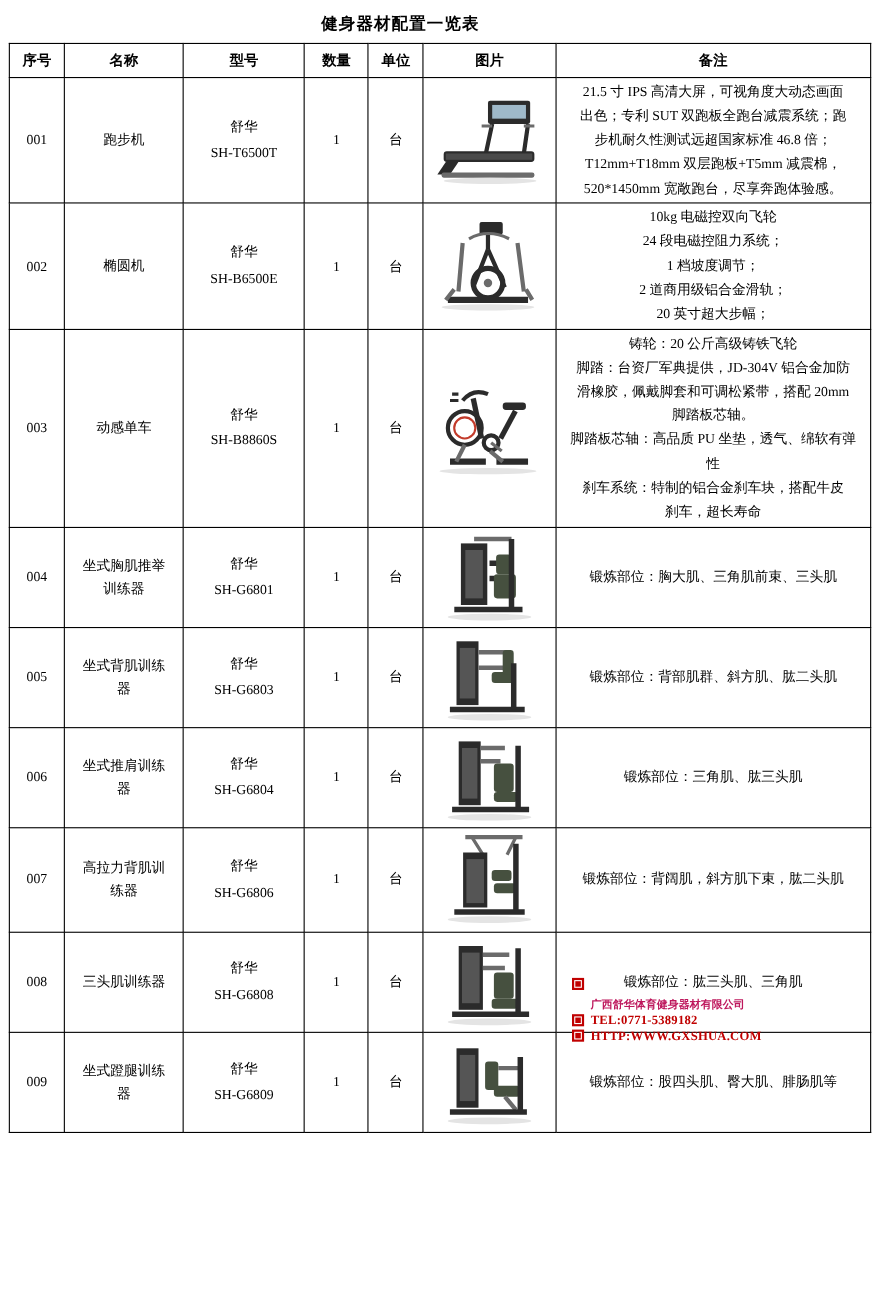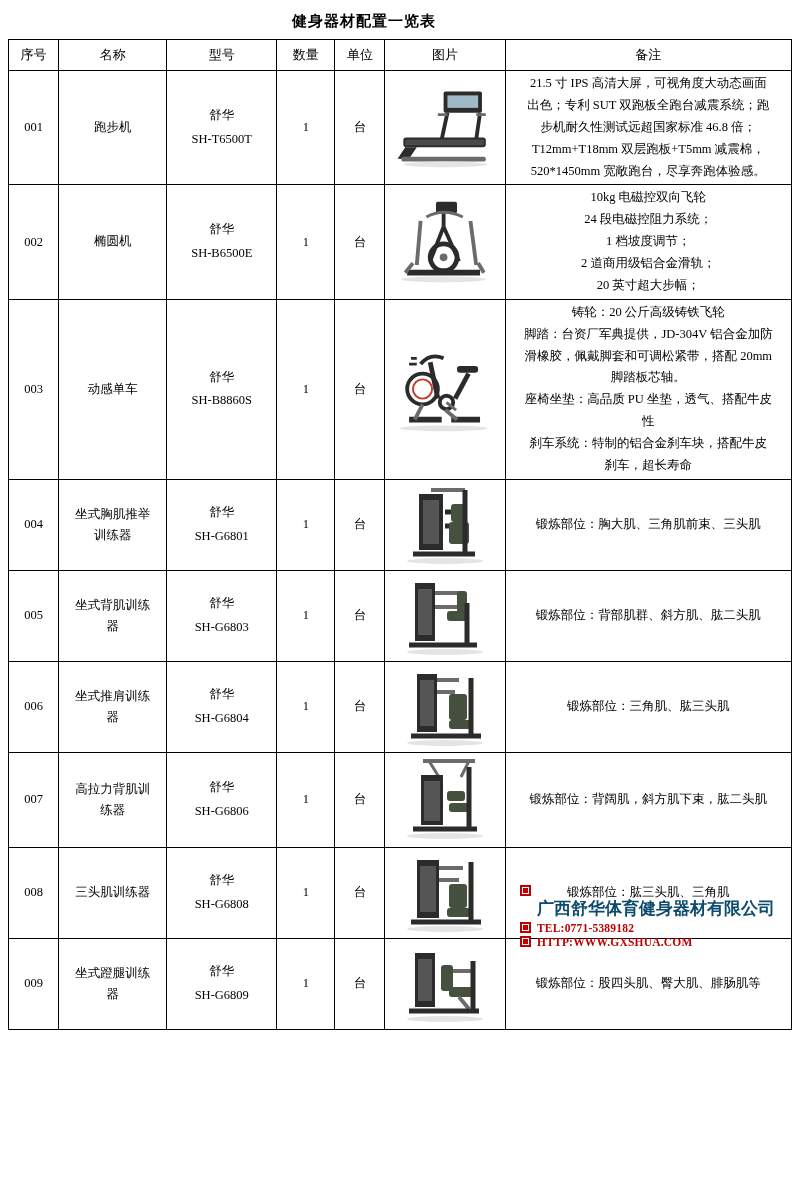--- a/index.html
+++ b/index.html
@@ -32,21 +32,21 @@
   }
   table.spec th, table.spec td {
     border: 1px solid #000;
     vertical-align: middle;
     text-align: center;
     font-size: 12.5px;
     padding: 2px 3px;
   }
   table.spec thead th {
     height: 26px;
-    font-weight: normal;
+    font-weight: bold;
     font-size: 13px;
     margin-top: 48px;
   }
   .col-no    { width: 50px; }
   .col-name  { width: 108px; }
   .col-model { width: 110px; }
   .col-qty   { width: 58px; }
   .col-unit  { width: 50px; }
   .col-img   { width: 120px; }
   .col-note  { width: 286px; }
@@ -98,22 +98,22 @@
     flex: 0 0 auto;
     position: relative;
   }
   .brand-sq::after{
     content:"";
     position:absolute;
     left:2px; top:2px; right:2px; bottom:2px;
     border:1px solid #fff;
   }
   .brand-name {
-    color: #0c4a6e;
-    font-size: 17px;
+    color: #be185d;
+    font-size: 10px;
     font-weight: bold;
     margin-top: 36px;
   }
   .brand-sub {
     color: #c00000;
     font-size: 11.5px;
     font-weight: bold;
     letter-spacing: 0.2px;
     text-align: right;
   }
@@ -243,21 +243,21 @@
         <path d="M36 64 L28 80 M60 70 L72 80" stroke="#6b6b6b" stroke-width="4"></path>
         <ellipse cx="58" cy="89" rx="46" ry="3" fill="#e4e4e4"></ellipse>
       </svg>
             </div>
           </td>
           <td class="cell-note">
             <span class="line">铸轮：20 公斤高级铸铁飞轮</span>
             <span class="line">脚踏：台资厂军典提供，JD-304V 铝合金加防</span>
             <span class="line">滑橡胶，佩戴脚套和可调松紧带，搭配 20mm</span>
             <span class="line">脚踏板芯轴。</span>
-            <span class="line">座椅坐垫：高品质 PU 坐垫，透气、搭配牛皮</span>
+            <span class="line">脚踏板芯轴：高品质 PU 坐垫，透气、绵软有弹</span>
             <span class="line">性</span>
             <span class="line">刹车系统：特制的铝合金刹车块，搭配牛皮</span>
             <span class="line">刹车，超长寿命</span>
           </td>
         </tr>
         <tr>
           <td>004</td>
           <td class="cell-name">
             <div>坐式胸肌推举</div>
             <div>训练器</div>

